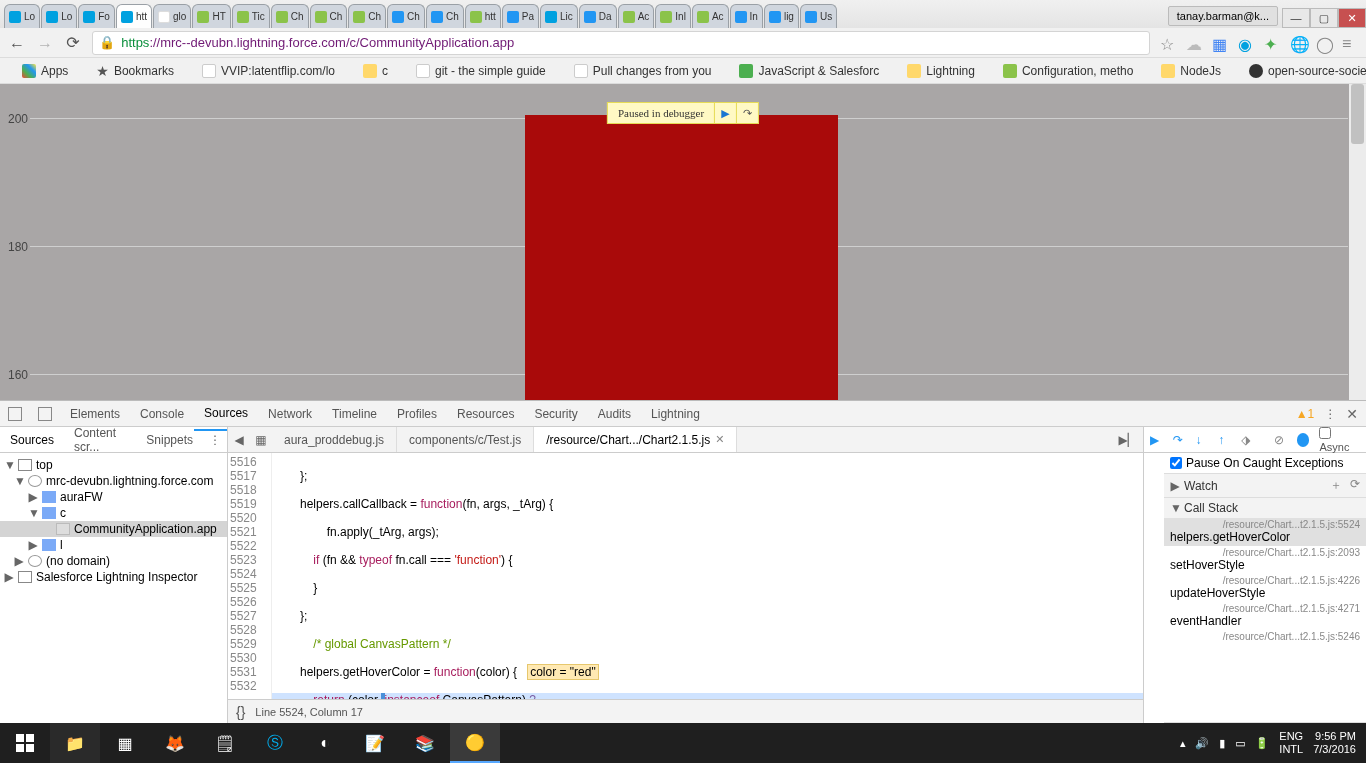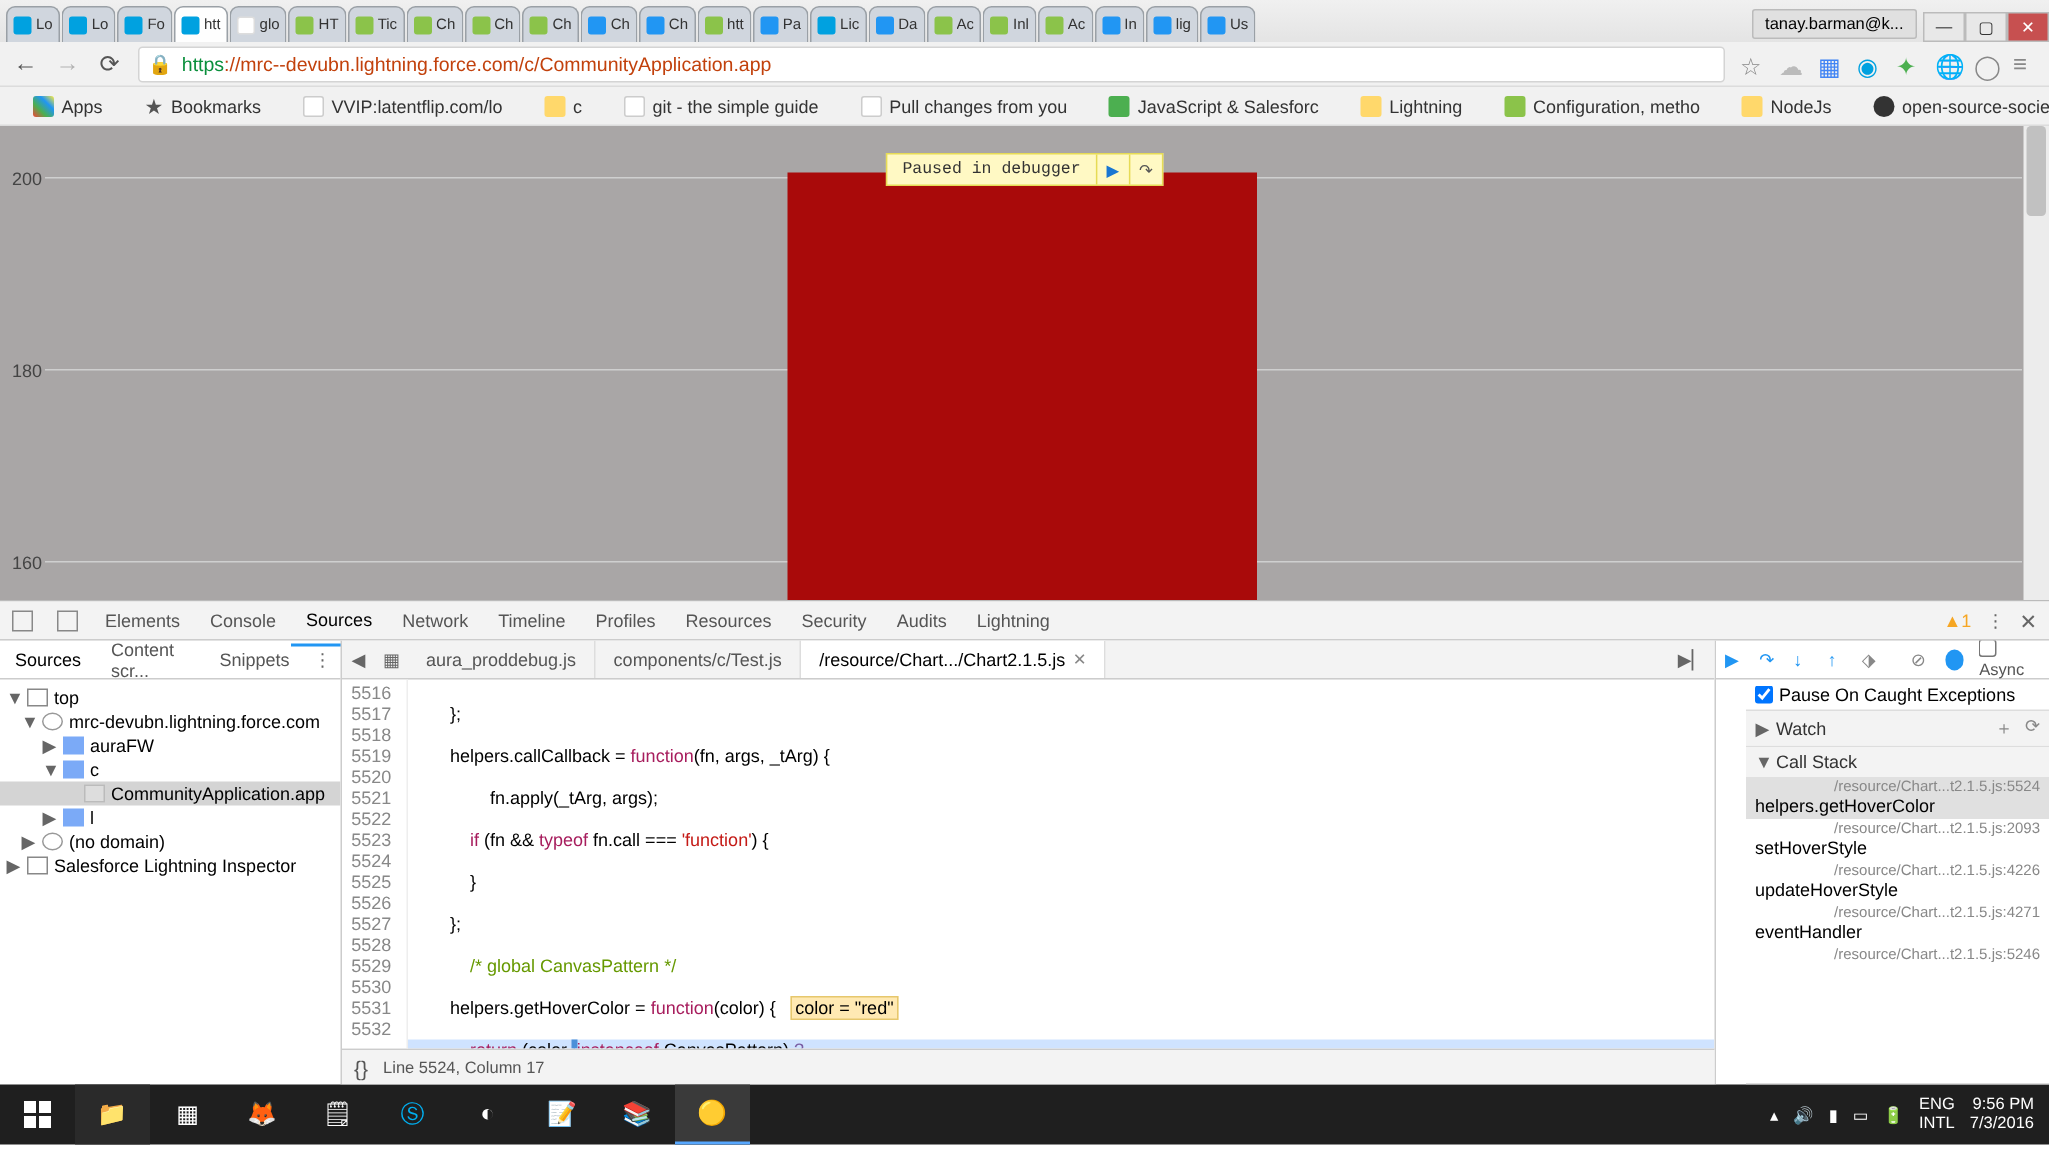--- a/index.html
+++ b/index.html
@@ -20,41 +20,41 @@
 .win-controls{ display:flex; height:20px; margin-top:2px;}
 .win-btn{ width:28px; height:20px; display:flex; align-items:center; justify-content:center; font-size:11px; color:#333; border:1px solid #bbb; background:#e8e8e8;}
 .win-btn.close{ background:#c75050; color:#fff;}
 
 
 .addr-row{ height:30px; background:#f1f1f1; display:flex; align-items:center; padding:0 8px; gap:10px; border-bottom:1px solid #dcdcdc;}
 .nav-ico{ width:18px; height:18px; color:#555; display:flex; align-items:center; justify-content:center; font-size:16px; cursor:pointer;}
 .omnibox{ flex:1; height:24px; background:#fff; border:1px solid #d4d4d4; border-radius:3px; display:flex; align-items:center; padding:0 6px; gap:6px; font-size:13px;}
 .lock{ color:#0a8f3c;}
 .url-https{ color:#0a8f3c;}
-.url-rest{ color:#c2410c;}
+.url-rest{ color:#701a75;}
 .addr-icons{ display:flex; gap:10px; align-items:center;}
 .addr-icons .ic{ width:16px; height:16px; color:#888;}
 
 
 .bm-bar{ height:26px; background:#f1f1f1; display:flex; align-items:center; padding:0 8px; gap:14px; border-bottom:1px solid #dcdcdc; font-size:12px; color:#333;}
 .bm{ display:flex; align-items:center; gap:5px; white-space:nowrap; cursor:pointer;padding-left:14px;}
 .bm .bi{ width:14px; height:14px; border-radius:2px;}
 .folder{ background:#ffd86b;}
 .star{ color:#555; font-size:14px;}
 
 
 .page-area{ position:relative; height:316px; background:#a9a6a6; overflow:hidden;}
 .axis-lbl{ position:absolute; left:8px; font-size:12px; color:#444;}
 .grid-line{ position:absolute; left:30px; right:18px; height:1px; background:#cfcfcf;}
 .red-box{ position:absolute; top:31px; left:525px; width:313px; height:285px; background:#a90a0a;}
 .scroll-v{ position:absolute; top:0; right:0; width:17px; bottom:0; background:#ececec;}
 .scroll-v .thumb{ position:absolute; left:2px; right:2px; top:0; height:60px; background:#c1c1c1; border-radius:3px;}
 
 .dbg-overlay{ position:absolute; top:18px; left:50%; transform:translateX(-50%); background:#fff9c4; border:1px solid #e6db55; height:22px; display:flex; align-items:center; font-size:11px; z-index:10;}
-.dbg-overlay .msg{ padding:0 10px; color:#333; font-family:Liberation Mono, monospace;}
+.dbg-overlay .msg{ padding:0 10px; color:#333; font-family:Liberation Serif, serif;}
 .dbg-overlay .btn{ width:22px; height:100%; display:flex; align-items:center; justify-content:center; border-left:1px solid #e6db55; cursor:pointer;}
 .dbg-overlay .play{ color:#1976d2;}
 .dbg-overlay .step{ color:#555;}
 
 
 .devtools{ height:323px; background:#fff; display:flex; flex-direction:column; border-top:1px solid #bbb;}
 .dt-tabs{ height:26px; background:#f3f3f3; border-bottom:1px solid #ccc; display:flex; align-items:center; font-size:12px; color:#333;}
 .dt-tabs .sq{ width:14px; height:14px; border:1px solid #888; margin:0 8px; cursor:pointer;}
 .dt-tab{ padding:16px 10px; height:100%; display:flex; align-items:center; cursor:pointer; color:#555;}
 .dt-tab.active{ color:#000; border-bottom:2px solid #2196f3;}
@@ -85,21 +85,21 @@
 
 .src-mid{ flex:1; display:flex; flex-direction:column; border-right:1px solid #ccc; min-width:0;}
 .file-tabs{ height:26px; background:#f3f3f3; border-bottom:1px solid #ccc; display:flex; align-items:center; font-size:12px;}
 .file-tabs .nav{ width:22px; text-align:center; color:#666; cursor:pointer;}
 .file-tab{ padding:0 12px; height:100%; display:flex; align-items:center; gap:5px; color:#555; border-right:1px solid #ddd; cursor:pointer;}
 .file-tab.active{ background:#fff; color:#000;}
 .file-tab .x{ color:#888; font-size:11px;}
 .file-tabs .rnav{ margin-left:auto; padding:0 6px; color:#666; cursor:pointer;}
 
 .code-wrap{ flex:1; display:flex; overflow:hidden; position:relative; font-family:Menlo,Consolas,monospace; font-size:12px; line-height:14px;}
-.gutter{ width:44px; background:#fff; border-right:1px solid #eee; text-align:center; padding:2px 6px 2px 2px; color:#888;}
+.gutter{ width:44px; background:#fff; border-right:1px solid #eee; text-align:left; padding:2px 6px 2px 2px; color:#888;}
 .code{ flex:1; padding:2px 0; white-space:pre; overflow:hidden;}
 .code .ln{ padding:0 8px; height:14px;}
 .ln.hl{ background:#cfe3ff;}
 .kw{ color:#a71d5d;}
 .str{ color:#c41a16;}
 .com{ color:#690;}
 .decl{ color:#795da3;}
 .varhint{ background:#ffe9b3; border:1px solid #e6c76d; padding:0 2px;}
 .cursor-mark{ background:#4a90d9; color:#4a90d9;}
 

